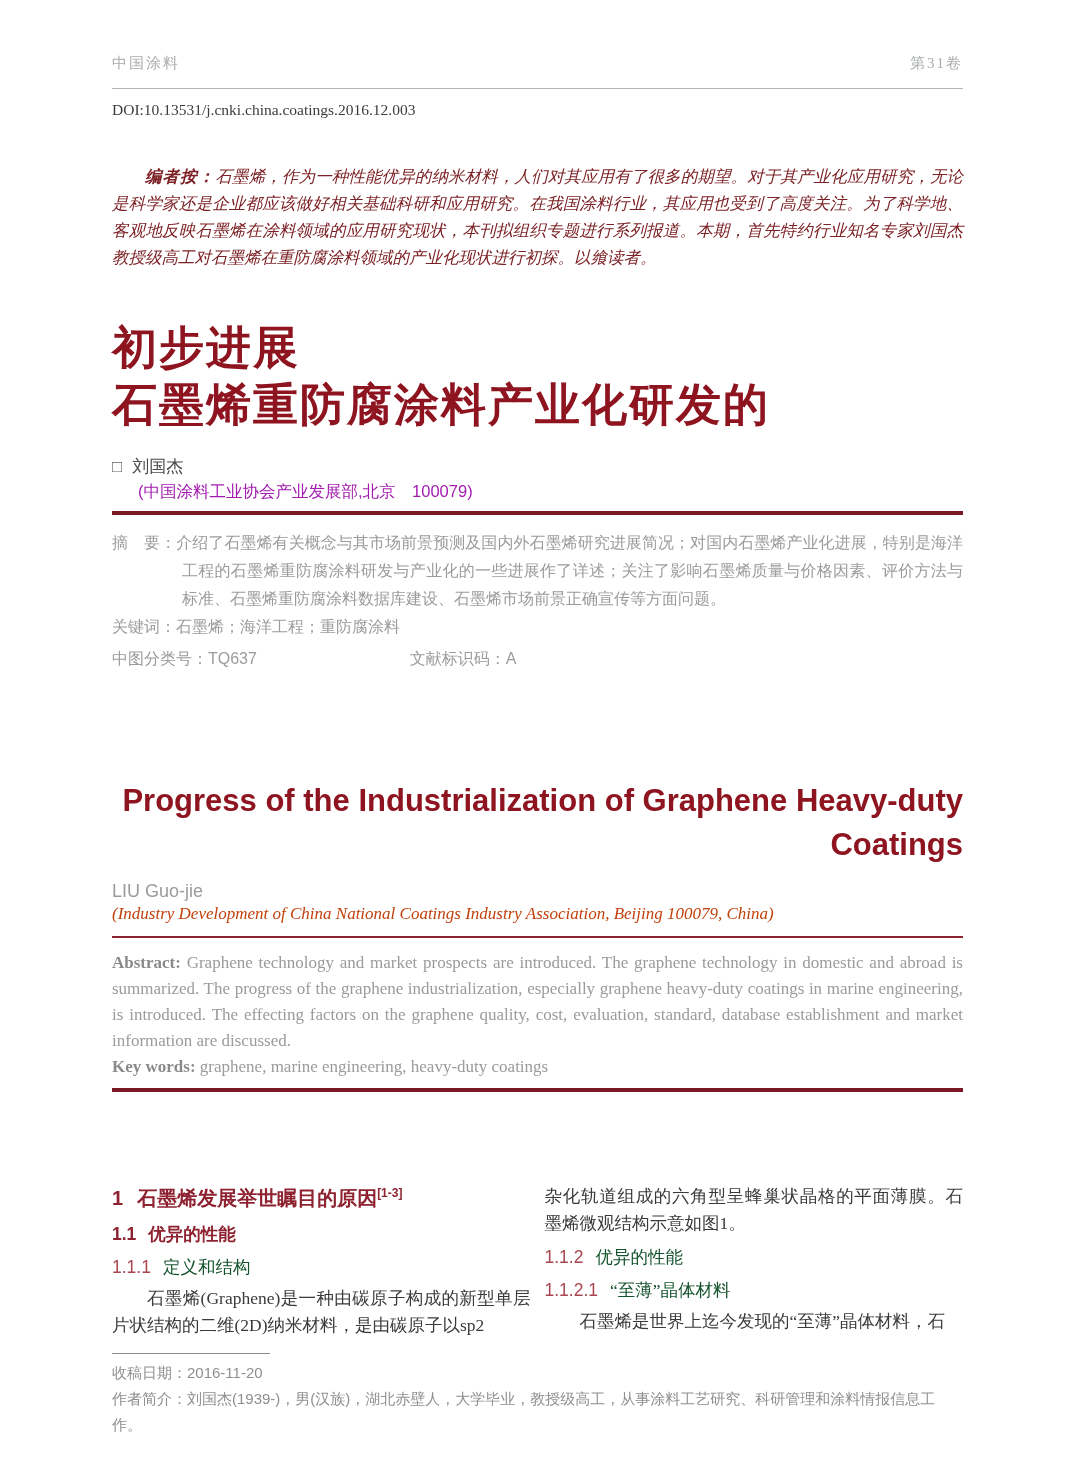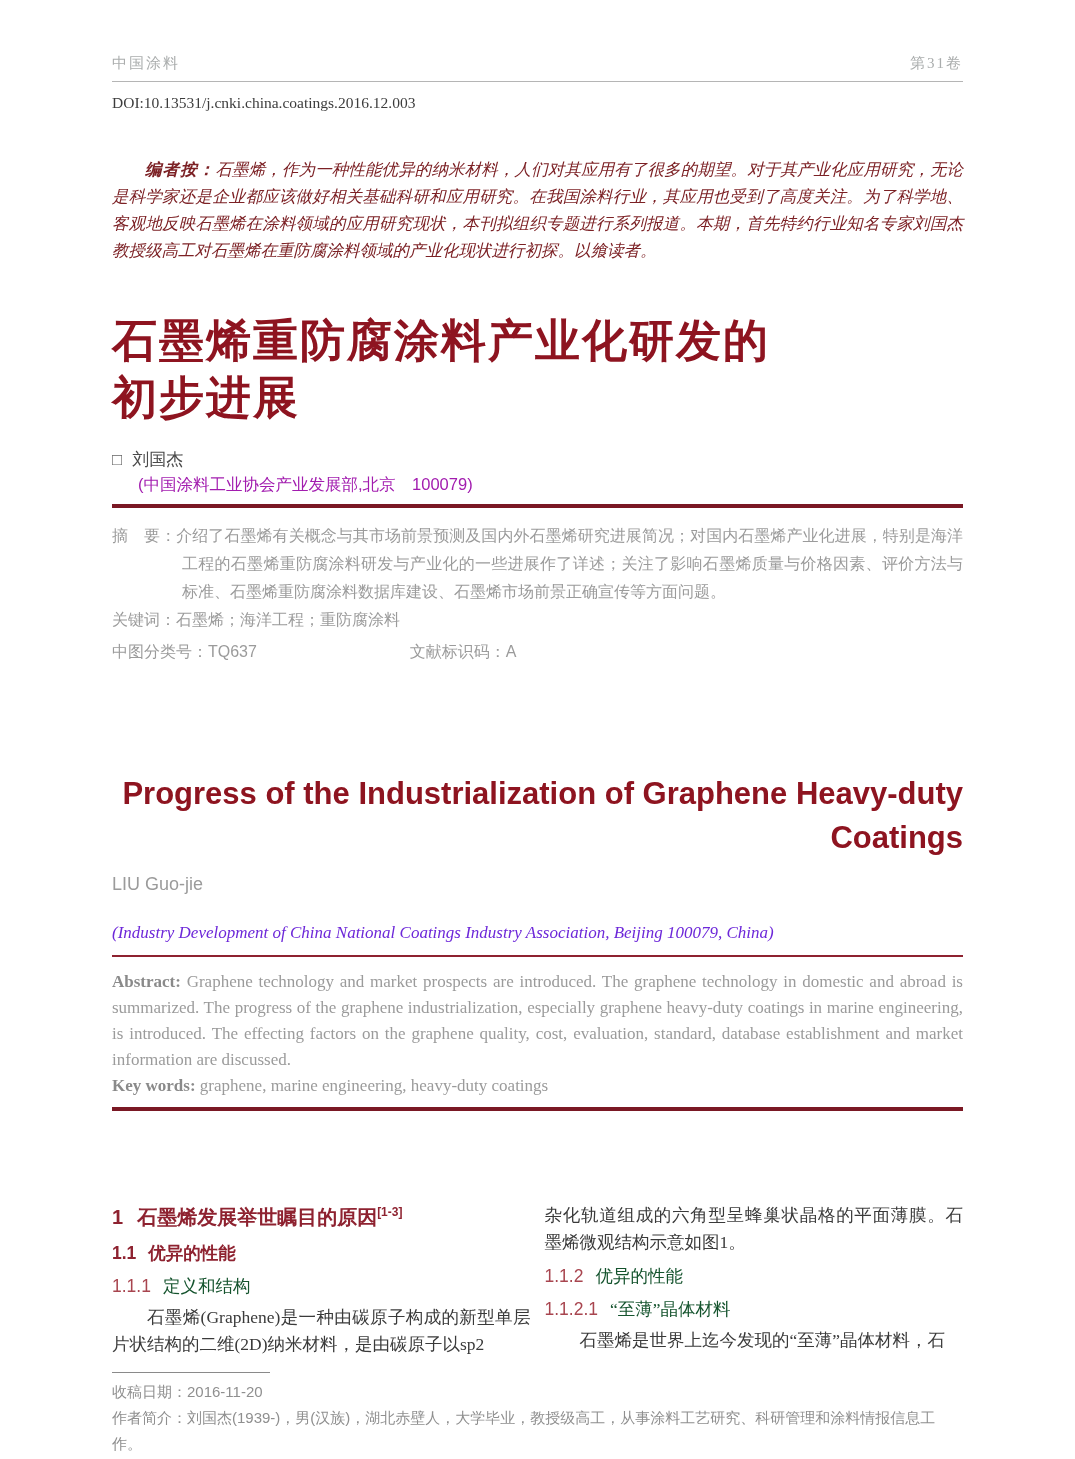--- a/index.html
+++ b/index.html
@@ -16,21 +16,21 @@
   .content { padding: 54px 112px 0 112px; }
 
   
   .running-head {
     display: flex;
     justify-content: space-between;
     align-items: flex-end;
     color: #aaadad;
     font-size: 15px;
     letter-spacing: 2px;
-    padding-bottom: 8px;
+    padding-bottom: 15px;
     border-bottom: 1px solid #b5b5b5;
   }
   .doi {
     margin-top: 12px;
     color: #3c3c3c;
     font-size: 15.5px;
     font-family: "Liberation Serif", serif;
   }
 
   
@@ -114,22 +114,22 @@
     max-width: 860px;
     text-align: right;
   }
   .author-en {
     margin-top: 14px;
     color: #9b9b9b;
     font-size: 18px;
     font-family: "Liberation Sans", sans-serif;
   }
   .affil-en {
-    margin-top: 28px;
-    color: #6d28d9;
+    margin-top: 2px;
+    color: #c2410c;
     font-size: 17px;
     font-style: italic;
   }
   .abstract-en {
     margin-top: 12px;
     color: #9b9b9b;
     font-size: 17px;
     line-height: 26px;
     text-align: justify;
   }
@@ -195,22 +195,22 @@
 
     <div class="running-head">
       <span>中国涂料</span>
       <span>第31卷</span>
     </div>
     <div class="doi">DOI:10.13531/j.cnki.china.coatings.2016.12.003</div>
 
     <p class="editor-note"><span class="label">编者按：</span><span>石墨烯，作为一种性能优异的纳米材料，人们对其应用有了很多的期望。对于其产业化应用研究，无论是科学家还是企业都应该做好相关基础科研和应用研究。在我国涂料行业，其应用也受到了高度关注。为了科学地、客观地反映石墨烯在涂料领域的应用研究现状，本刊拟组织专题进行系列报道。本期，首先特约行业知名专家刘国杰教授级高工对石墨烯在重防腐涂料领域的产业化现状进行初探。以飨读者。</span></p>
 
     <h1 class="title-cn">
+      <div>初步进展</div>
       <div>石墨烯重防腐涂料产业化研发的</div>
-      <div>初步进展</div>
     </h1>
 
     <div class="author-cn">
       <span class="marker">□</span><span>刘国杰</span>
     </div>
     <div class="affil-cn">(中国涂料工业协会产业发展部,北京　100079)</div>
 
     <div class="rule-thick"></div>
 
     <p class="abstract-cn"><span>摘　要：</span><span>介绍了石墨烯有关概念与其市场前景预测及国内外石墨烯研究进展简况；对国内石墨烯产业化进展，特别是海洋工程的石墨烯重防腐涂料研发与产业化的一些进展作了详述；关注了影响石墨烯质量与价格因素、评价方法与标准、石墨烯重防腐涂料数据库建设、石墨烯市场前景正确宣传等方面问题。</span></p>

